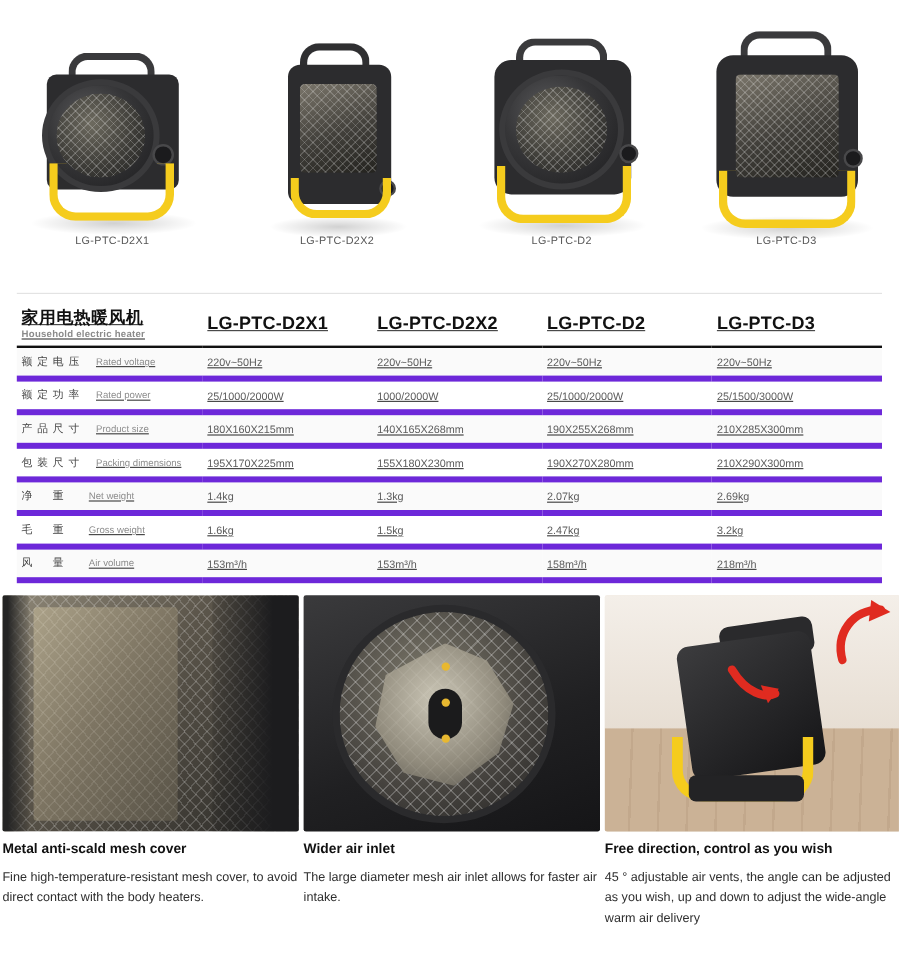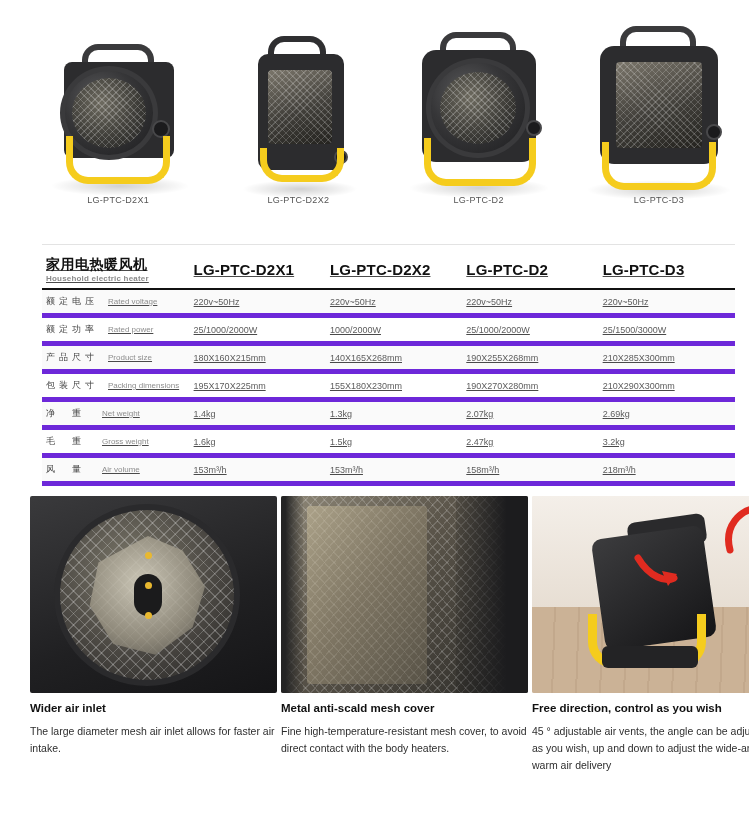--- a/index.html
+++ b/index.html
@@ -3,21 +3,21 @@
 <meta charset="utf-8">
 <style>
   * { box-sizing: border-box; }
   html, body {
     margin: 0; padding: 0;
     width: 749px; height: 817px;
     background: #ffffff;
     font-family: "Liberation Sans", sans-serif;
     overflow: hidden;
   }
-  .page { position: relative; width: 749px; height: 817px; background:#fff;padding-left:28px; }
+  .page { position: relative; width: 749px; height: 817px; background:#fff; }
 
   
   .gallery {
     position: relative;
     height: 240px;
     background: #ffffff;
     display: flex;
     align-items: flex-start;
   }
   .gallery-cell {
@@ -356,40 +356,40 @@
           <td class="val">158m³/h</td>
           <td class="val">218m³/h</td>
         </tr>
       </tbody>
     </table>
   </div>
 
   <div class="features">
 
     <div class="feature">
+      <div class="feat-img fimg1">
+        <div class="panel"></div>
+        <div class="bezel"></div>
+        <div class="bezel2"></div>
+      </div>
+      <div class="feat-title">Metal anti-scald mesh cover</div>
+      <div class="feat-text">Fine high-temperature-resistant mesh cover, to avoid direct contact with the body heaters.</div>
+    </div>
+
+    <div class="feature">
       <div class="feat-img fimg2">
         <div class="ring"></div>
         <div class="fan"></div>
         <div class="hub"></div>
         <div class="dot" style="left:115px;top:56px;"></div>
         <div class="dot" style="left:115px;top:86px;"></div>
         <div class="dot" style="left:115px;top:116px;"></div>
       </div>
       <div class="feat-title">Wider air inlet</div>
       <div class="feat-text">The large diameter mesh air inlet allows for faster air intake.</div>
-    </div>
-
-    <div class="feature">
-      <div class="feat-img fimg1">
-        <div class="panel"></div>
-        <div class="bezel"></div>
-        <div class="bezel2"></div>
-      </div>
-      <div class="feat-title">Metal anti-scald mesh cover</div>
-      <div class="feat-text">Fine high-temperature-resistant mesh cover, to avoid direct contact with the body heaters.</div>
     </div>
 
     <div class="feature">
       <div class="feat-img fimg3">
         <div class="wall"></div>
         <div class="floor"></div>
         <div class="unit2"></div>
         <div class="unit"></div>
         <div class="yoke"></div>
         <div class="base"></div>

